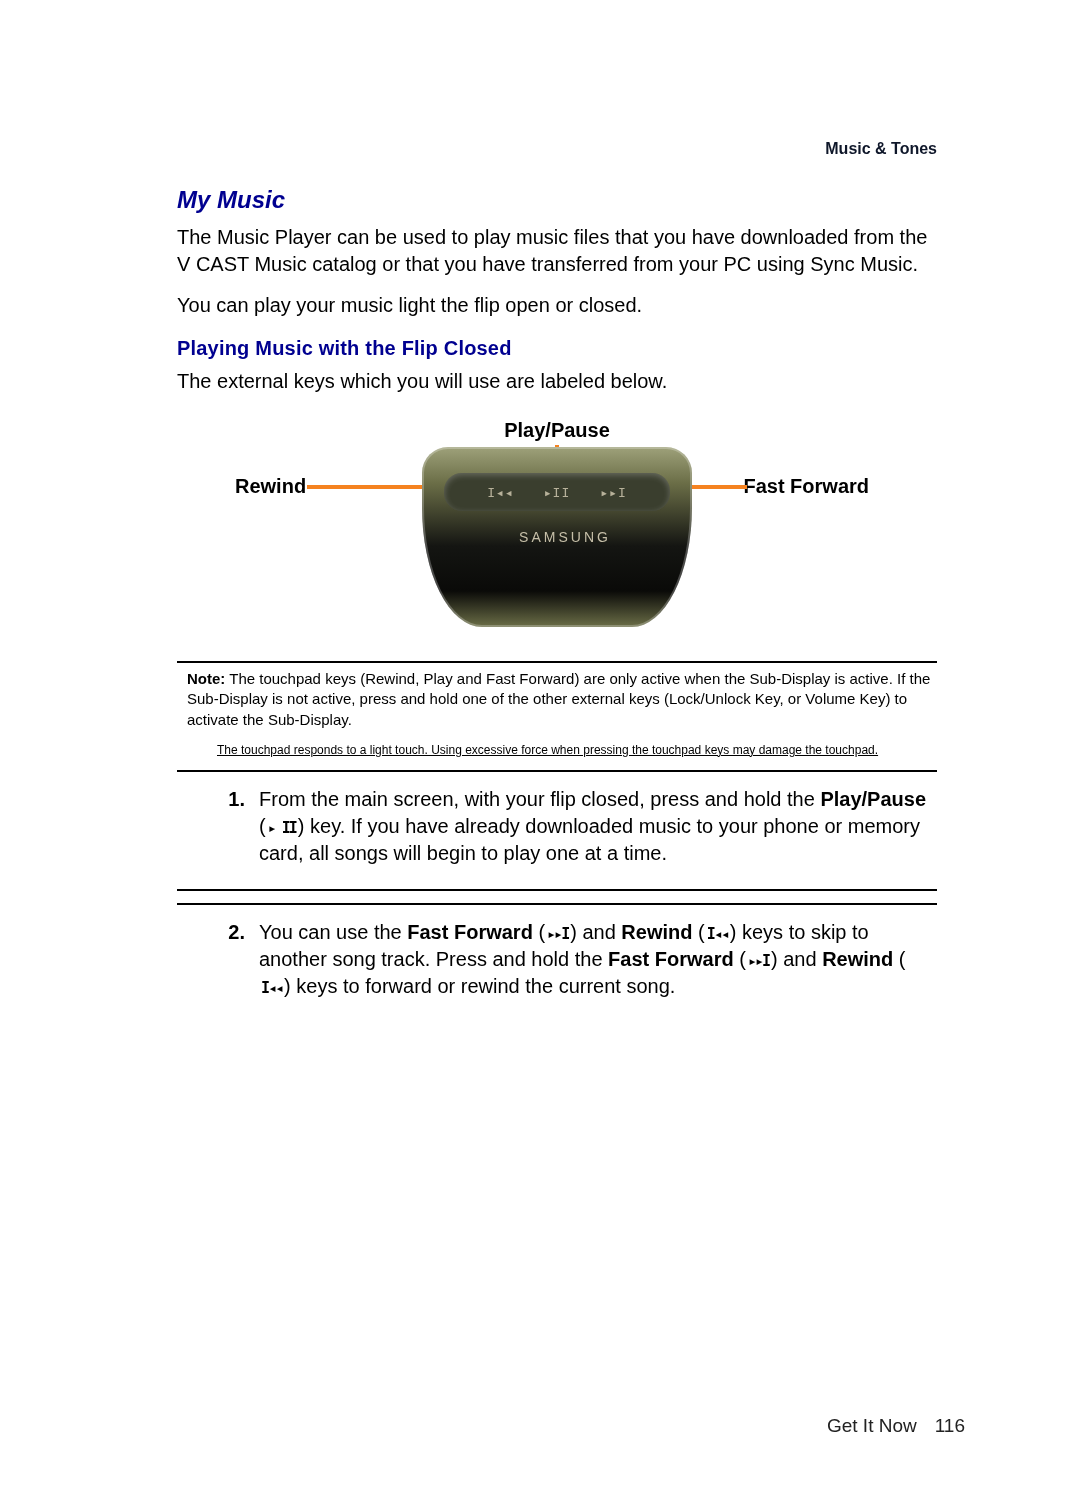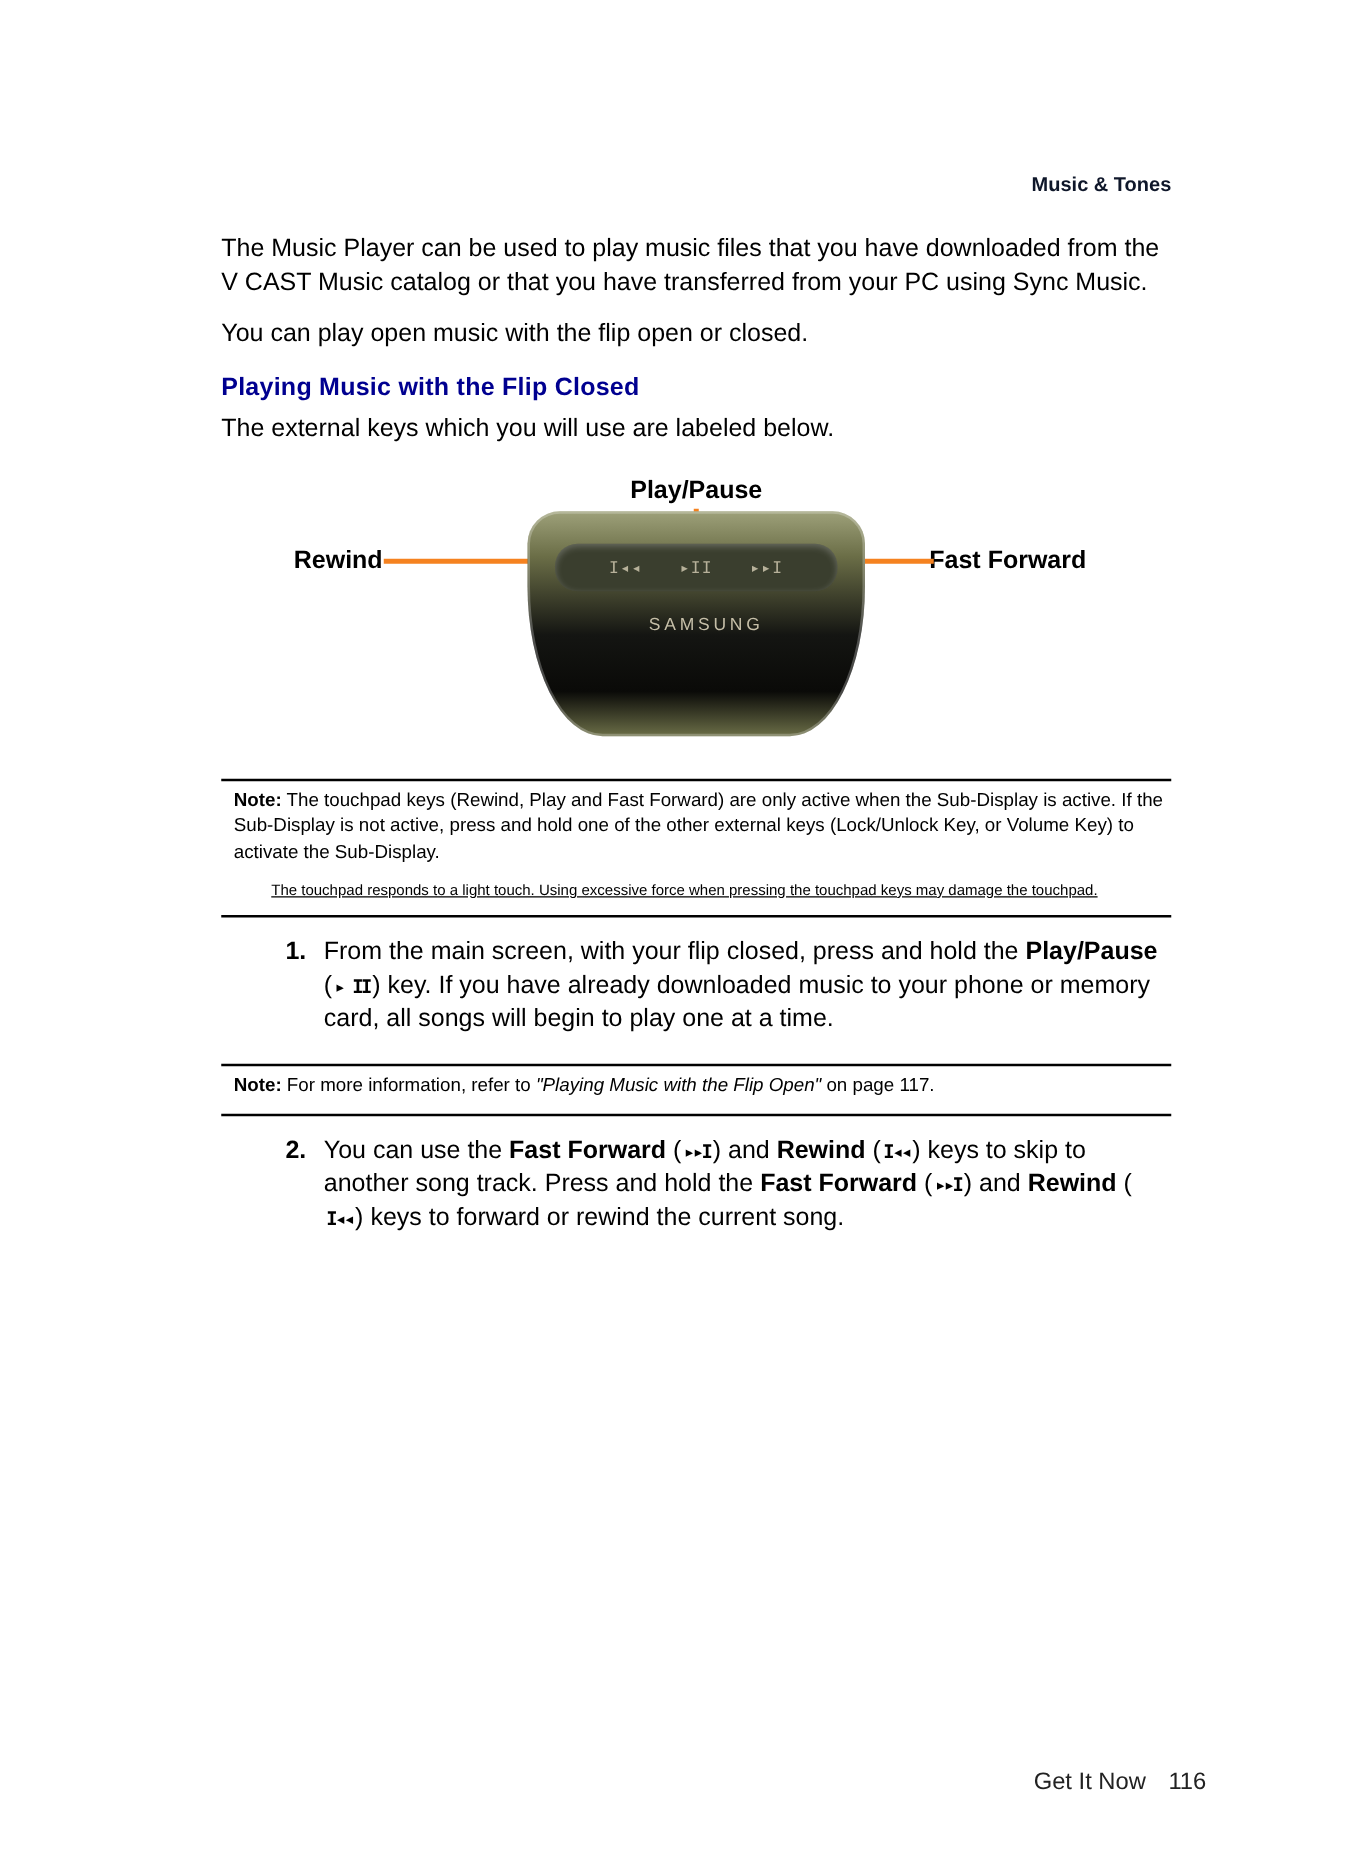--- a/index.html
+++ b/index.html
@@ -160,23 +160,24 @@
   }
   .pgnum{margin-left:18px;}
 </style>
 </head>
 <body>
 
 <div class="page">
 
   <div class="section-tag">Music &amp; Tones</div>
 
+  <div class="h1">My Music</div>
 
   <div class="body">The Music Player can be used to play music files that you have downloaded from the V CAST Music catalog or that you have transferred from your PC using Sync Music.</div>
-  <div class="body">You can play open music with the flip open or closed.</div>
+  <div class="body">You can play your music light the flip open or closed.</div>
 
   <div class="h2">Playing Music with the Flip Closed</div>
   <div class="body">The external keys which you will use are labeled below.</div>
 
   <div class="figure-wrap">
     <div class="playpause-label">Play/Pause</div>
     <div class="rewind-label">Rewind</div>
     <div class="ff-label">Fast Forward</div>
 
     <div class="callout-line-top"></div>
@@ -201,23 +202,20 @@
   <hr class="hr-thin">
 
   <div class="step">
     <div class="num">1.</div>
     <div class="txt">
       <span>From the main screen, with your flip closed, press and hold the </span><span class="bold">Play/Pause</span><span> (</span><span class="icon">▸ II</span><span>) key. If you have already downloaded music to your phone or memory card, all songs will begin to play one at a time.</span>
     </div>
   </div>
 
   <hr class="hr">
-  <div class="note">
-    <span class="lead">Note:</span><span> For more information, refer to </span><span class="xref">"Playing Music with the Flip Open"</span><span>  on page 117.</span>
-  </div>
   <hr class="hr-thin">
 
   <div class="step">
     <div class="num">2.</div>
     <div class="txt">
       <span>You can use the </span><span class="bold">Fast Forward</span><span> (</span><span class="icon">▸▸I</span><span>) and </span><span class="bold">Rewind</span><span> (</span><span class="icon">I◂◂</span><span>) keys to skip to another song track. Press and hold the </span><span class="bold">Fast Forward</span><span> (</span><span class="icon">▸▸I</span><span>) and </span><span class="bold">Rewind</span><span> (</span><span class="icon">I◂◂</span><span>) keys to forward or rewind the current song.</span>
     </div>
   </div>
 
 </div>

